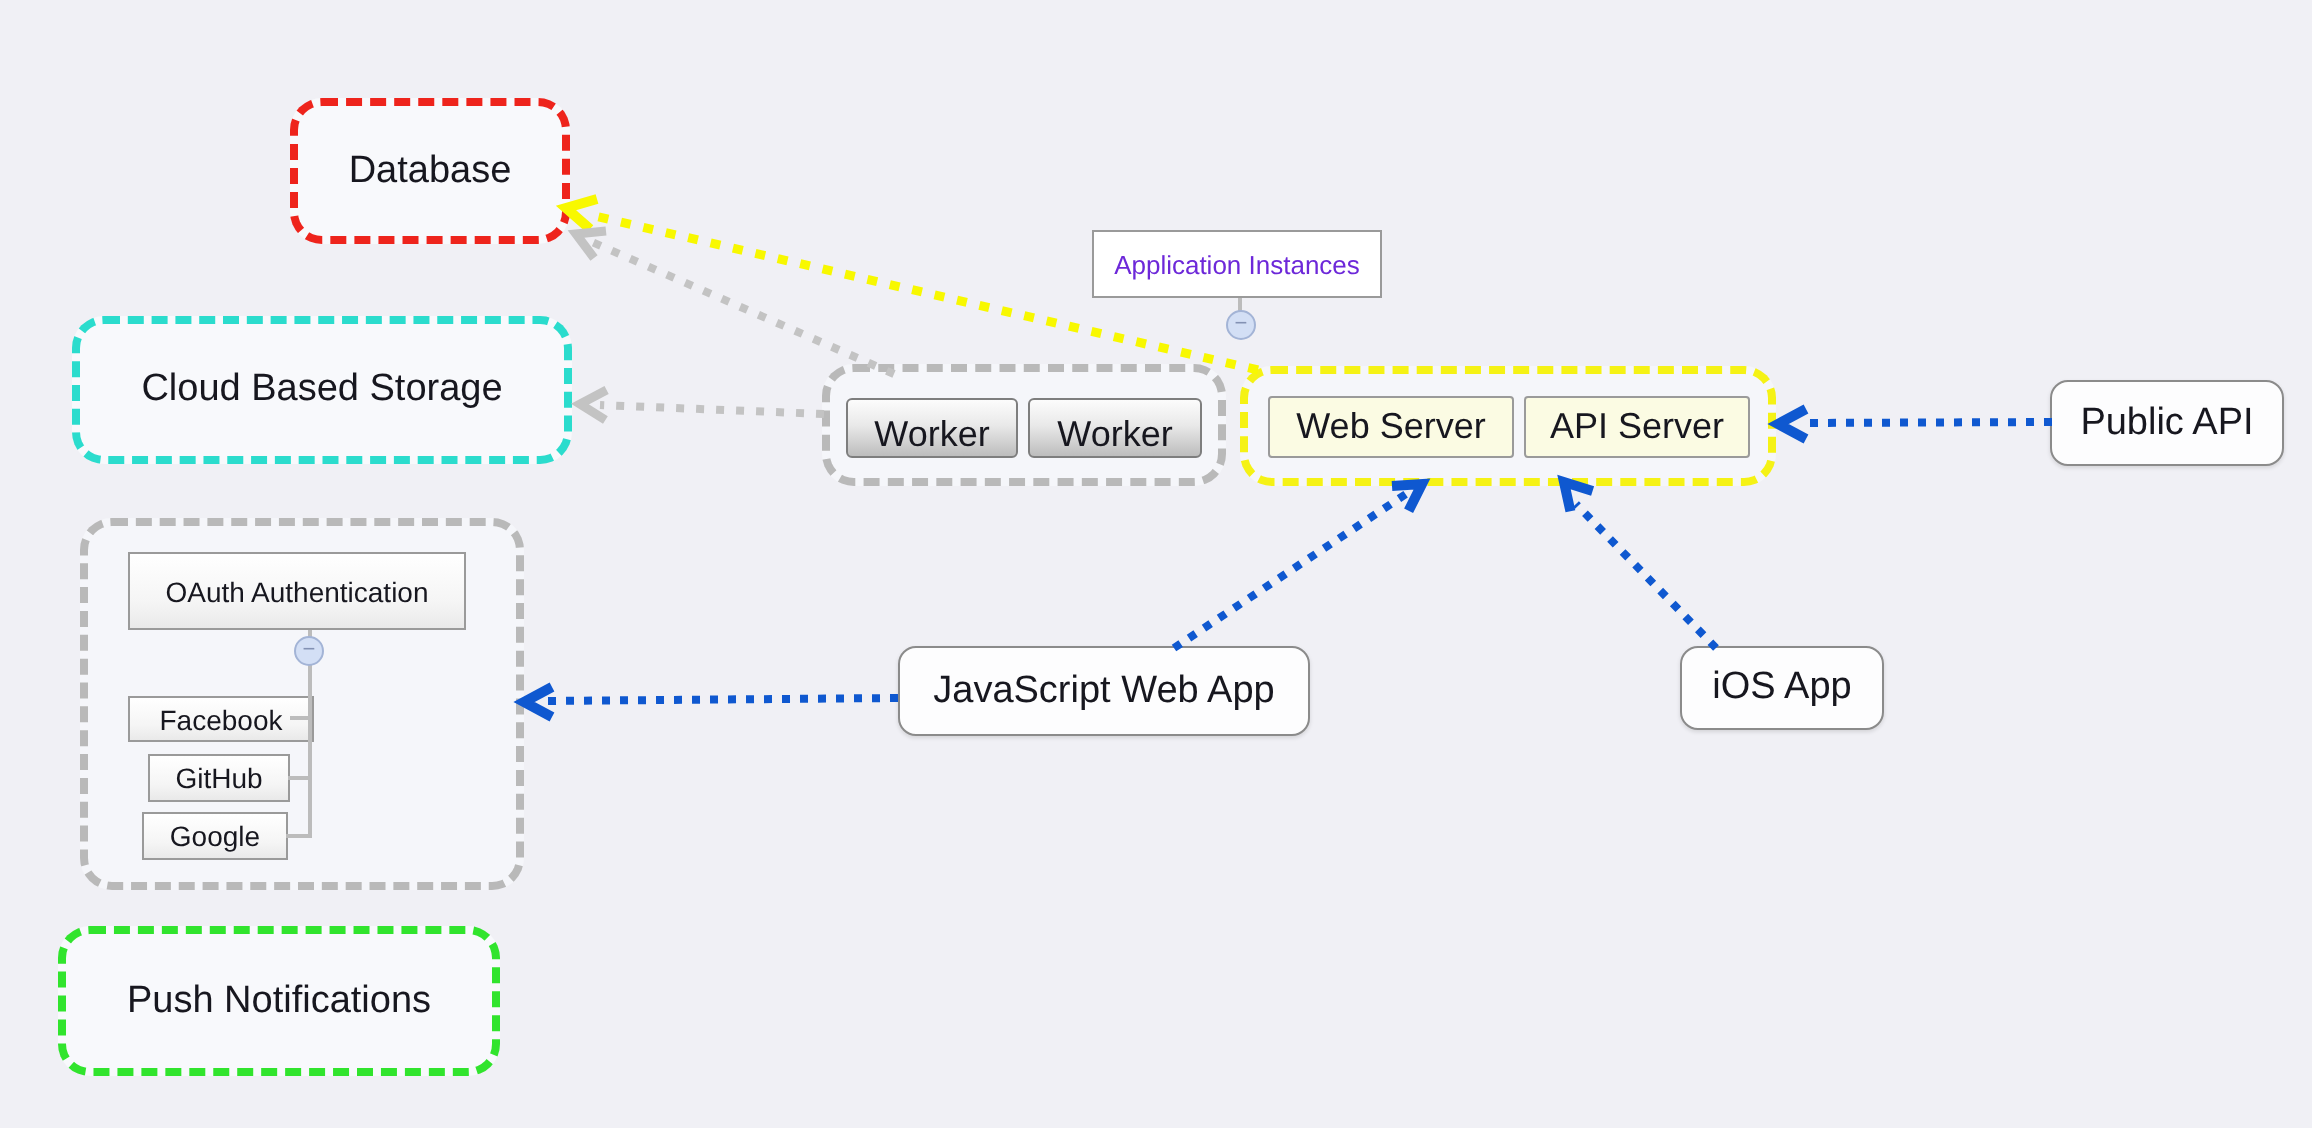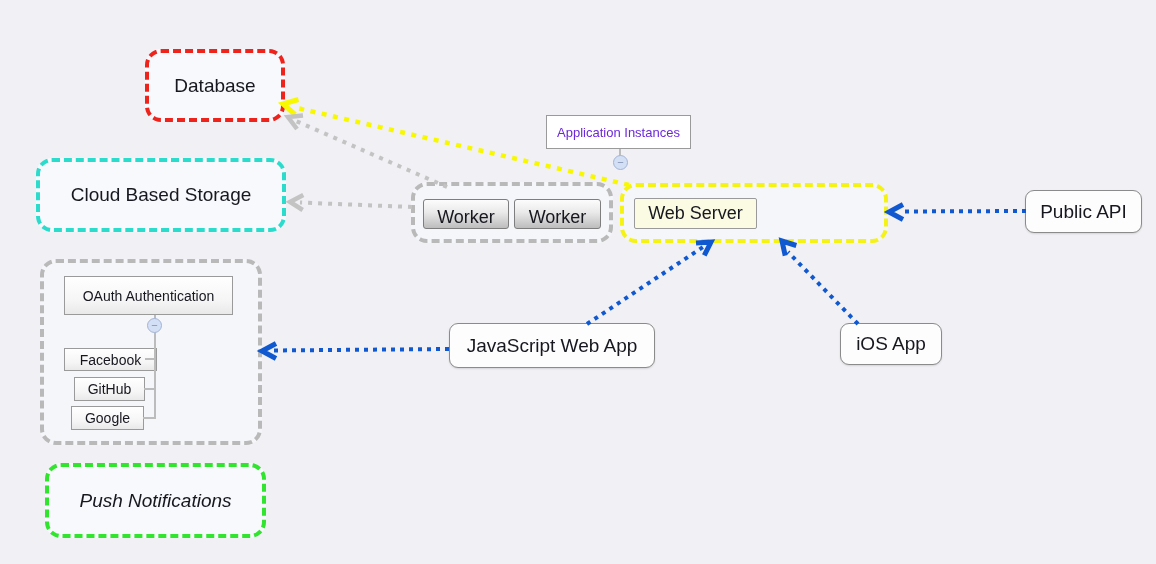--- a/index.html
+++ b/index.html
@@ -69,21 +69,21 @@
       <span>Facebook</span>
     </div>
     <div class="node mini" style="left:30px;top:114px;width:71px;height:24px;">
       <span>GitHub</span>
     </div>
     <div class="node mini" style="left:27px;top:143px;width:73px;height:24px;">
       <span>Google</span>
     </div>
   </div>
 
-  <div class="node dashed green" style="left:33px;top:463px;width:221px;height:75px;font-style:italic;">
+  <div class="node dashed green" style="left:17px;top:463px;width:221px;height:75px;">
     <span>Push Notifications</span>
   </div>
 
   <div class="node label-box" style="left:534px;top:115px;width:145px;height:34px;">
     <span>Application Instances</span>
   </div>
   <div class="conn" style="left:607px;top:149px;width:2px;height:8px;"></div>
   <div class="collapse" style="left:601px;top:155px;">
     <span>−</span>
   </div>
@@ -93,20 +93,23 @@
       <span>Worker</span>
     </div>
     <div class="node btn" style="left:99px;top:13px;width:87px;height:30px;">
       <span>Worker</span>
     </div>
   </div>
 
   <div class="group yellow" style="left:608px;top:183px;width:268px;height:60px;">
     <div class="node server" style="left:10px;top:11px;width:123px;height:31px;text-align:center;">
       <span>Web Server</span>
+    </div>
+    <div class="node server" style="left:138px;top:11px;width:113px;height:31px;">
+      <span>API Server</span>
     </div>
   </div>
 
   <div class="node rounded" style="left:1013px;top:190px;width:117px;height:43px;">
     <span>Public API</span>
   </div>
 
   <div class="node rounded" style="left:828px;top:323px;width:102px;height:42px;">
     <span>iOS App</span>
   </div>

